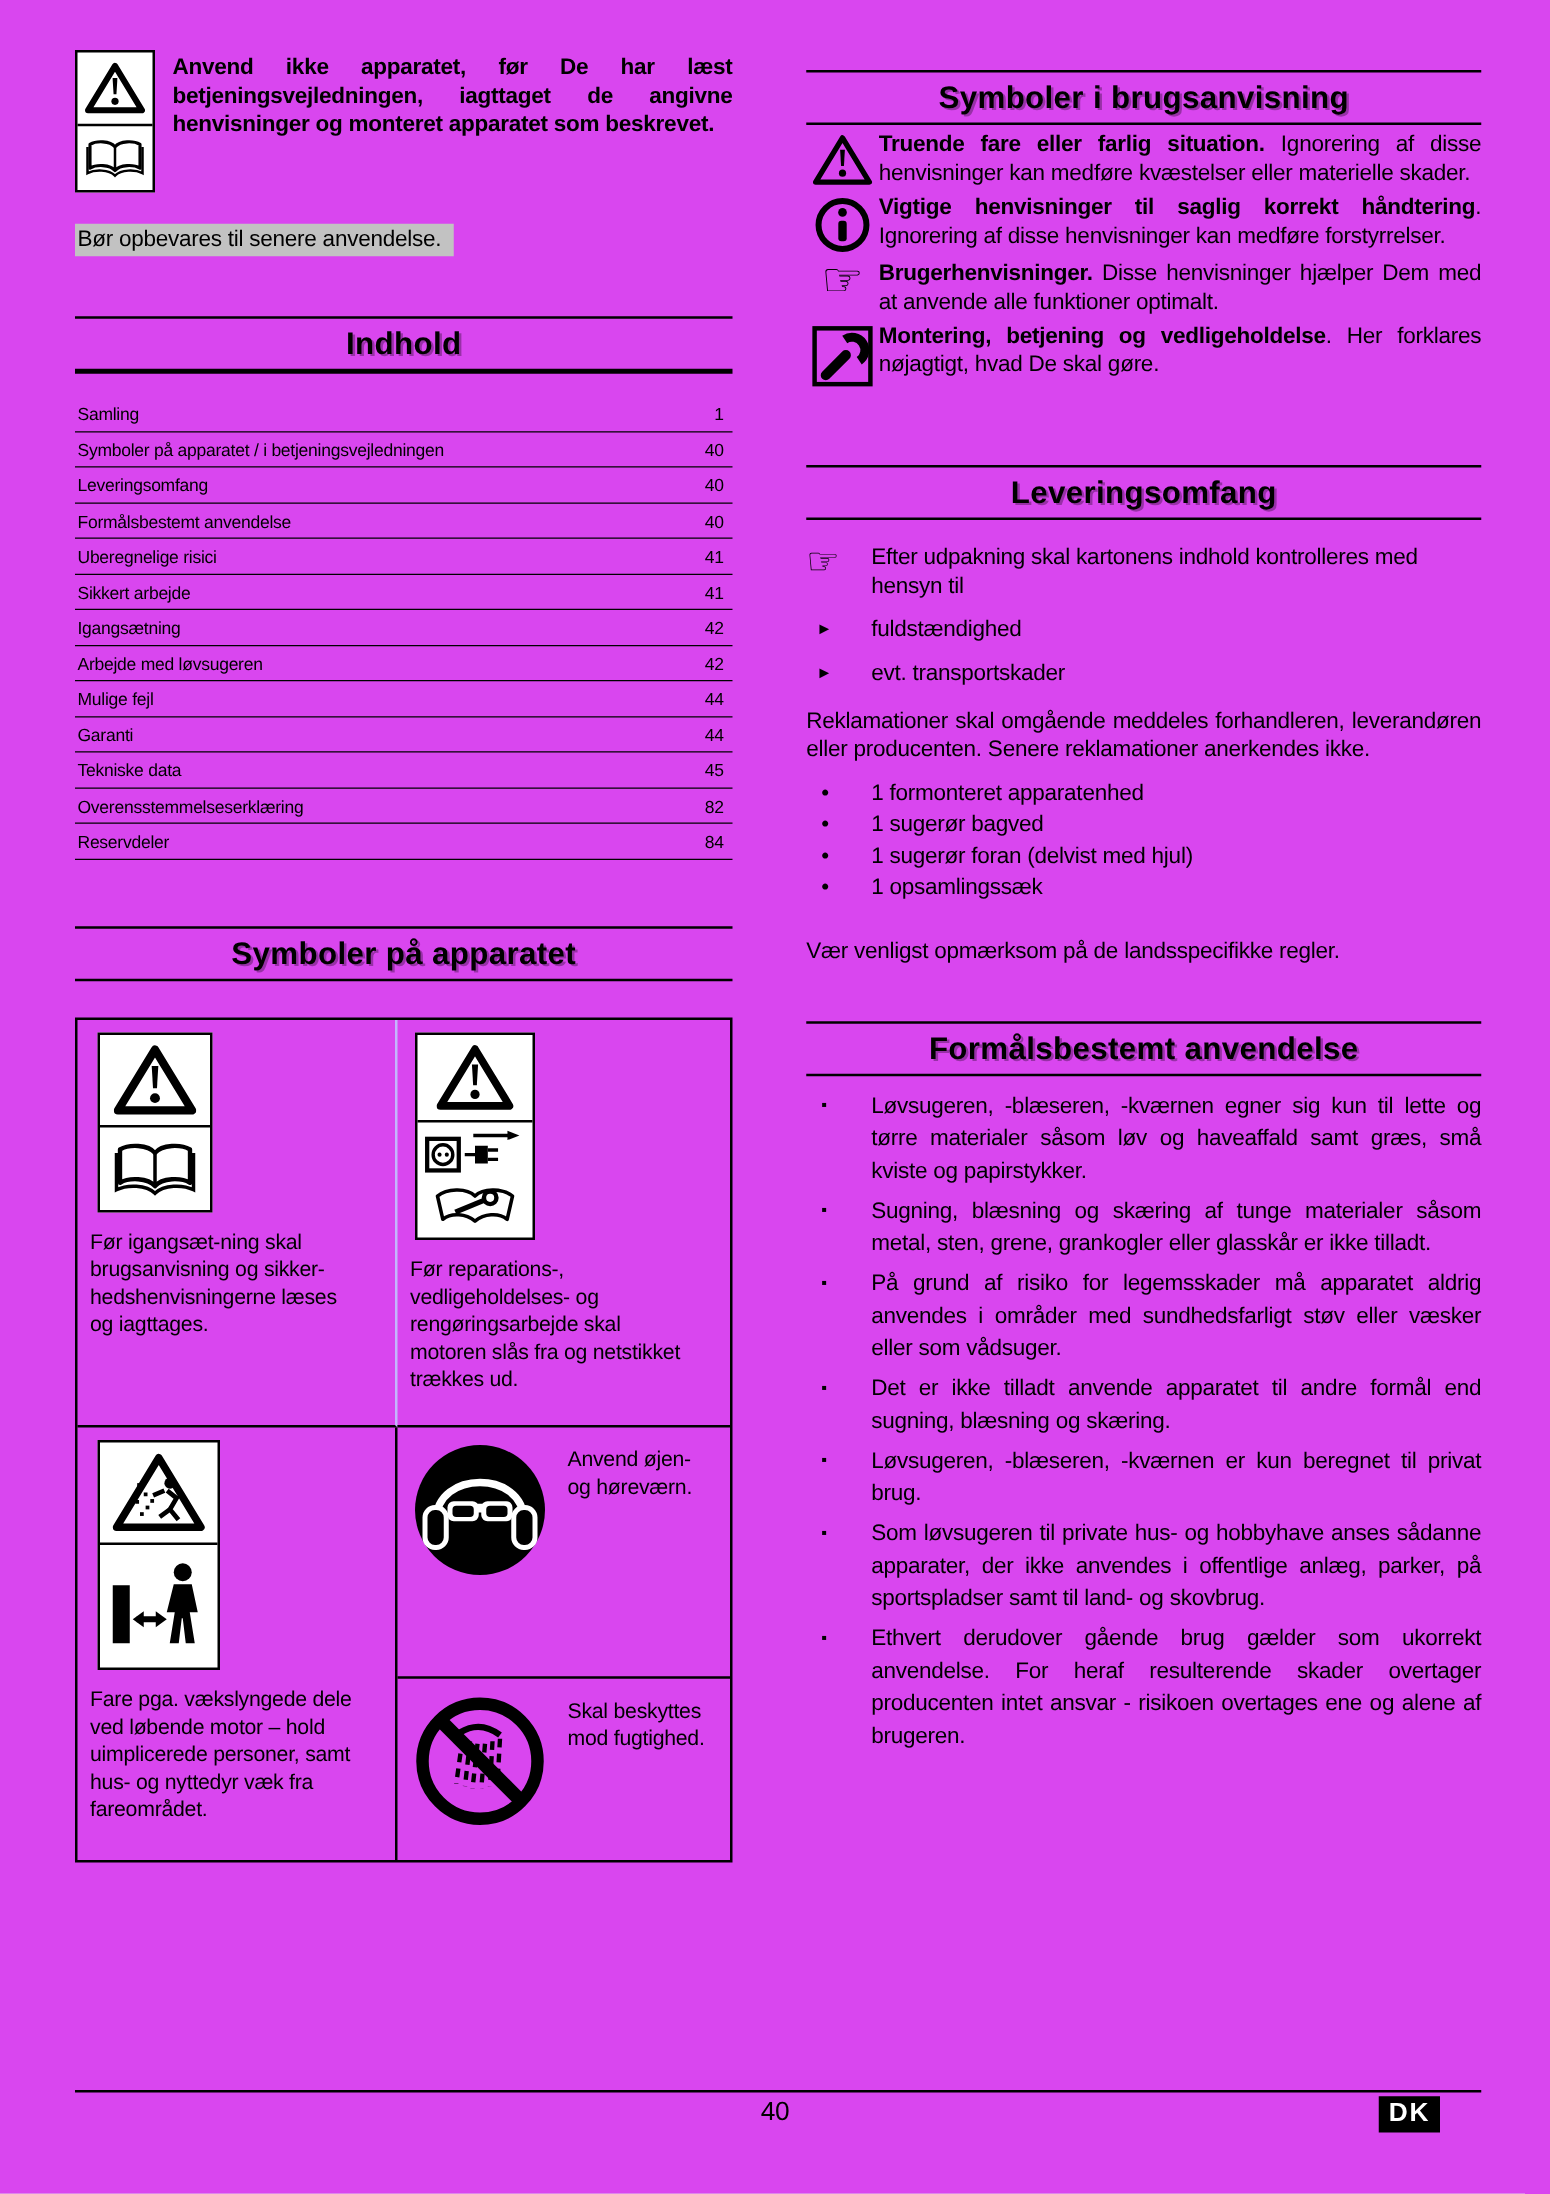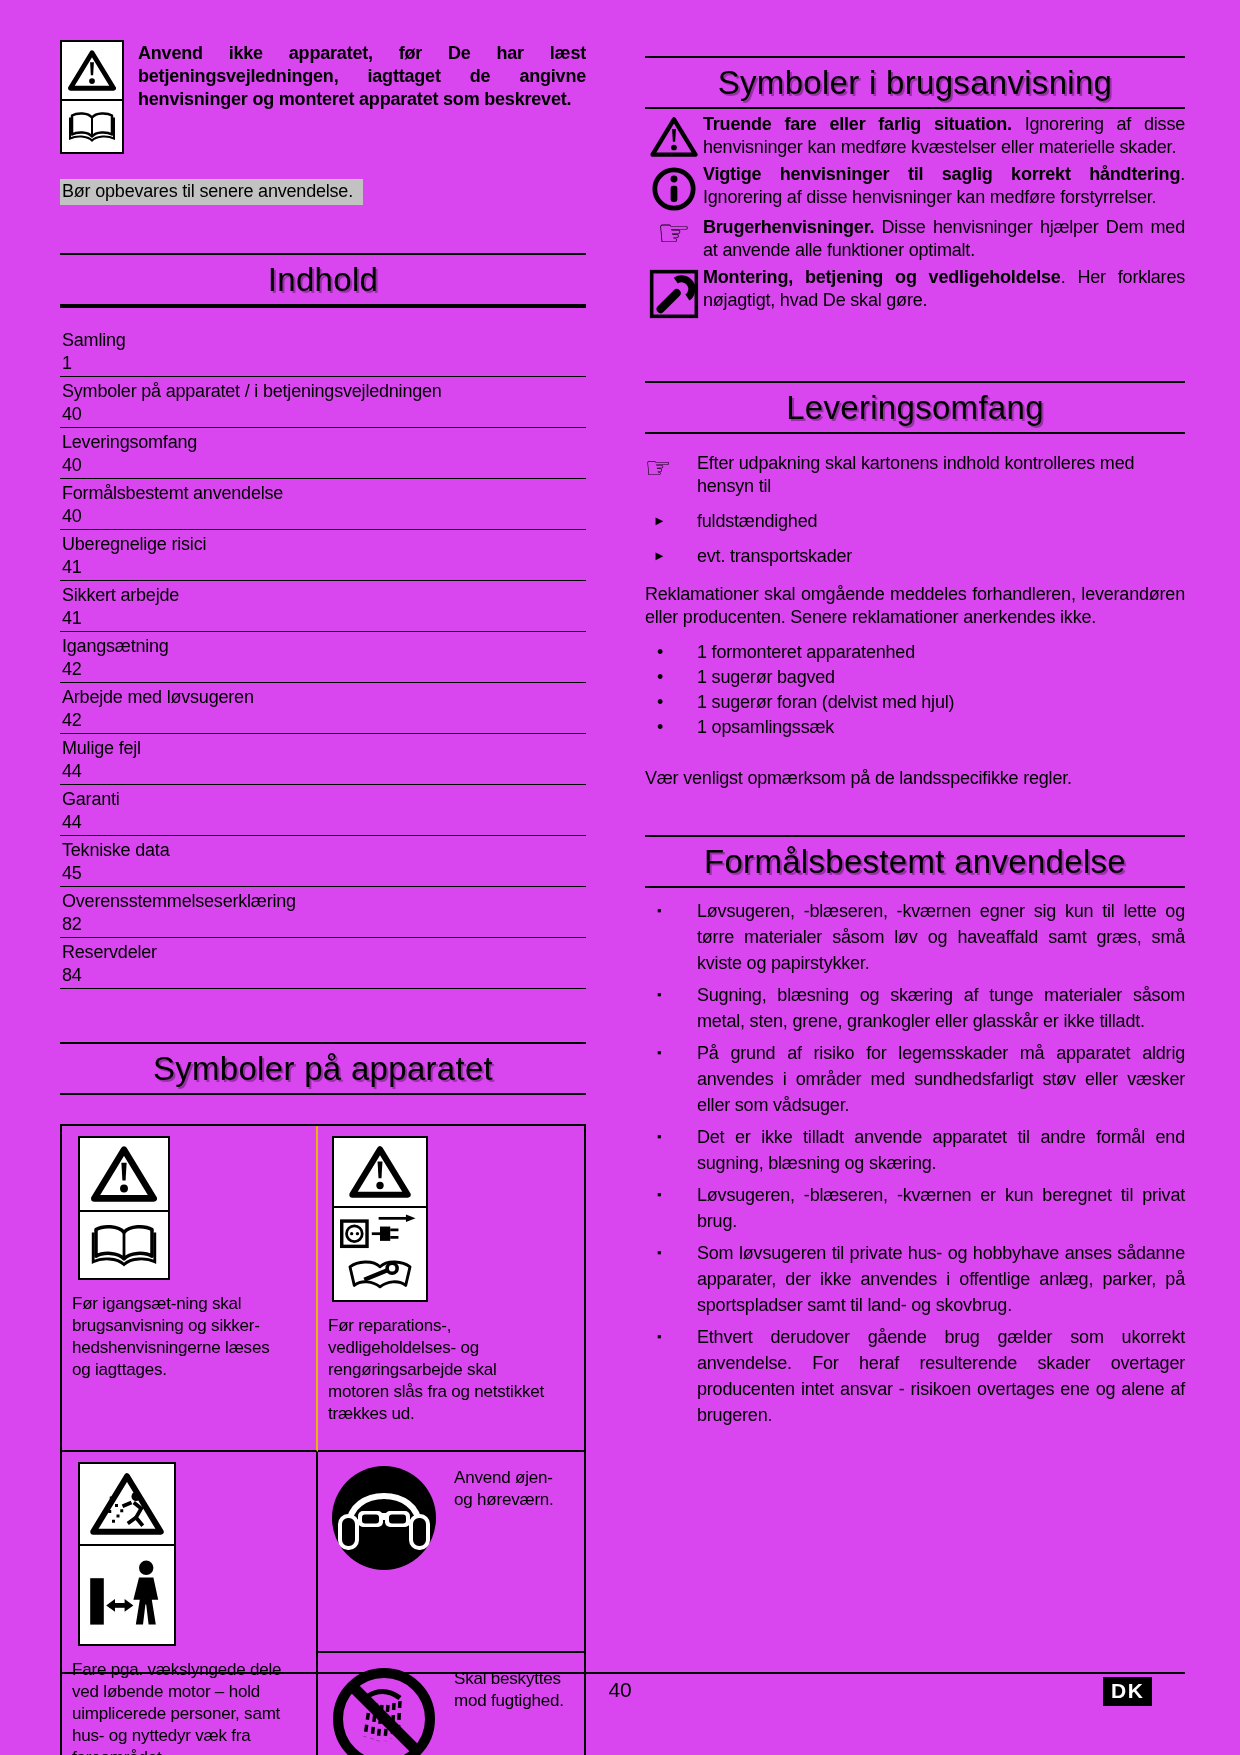--- a/index.html
+++ b/index.html
@@ -7,42 +7,42 @@
   body { font-family:"Liberation Sans", sans-serif; color:#000; }
   .page { position:relative; width:1240px; height:1755px; background:#d946ef; margin:0 auto; overflow:hidden; letter-spacing:-0.2px; }
 
   .col { position:absolute; top:40px; }
   .col-left  { left:60px;  width:526px; }
   .col-right { left:645px; width:540px; }
 
   
   .section-header { border-top:2px solid #000; border-bottom:2px solid #000; text-align:center; padding:6px 0 5px; }
   .section-header.thick-bottom { border-bottom-width:4px; }
-  .sh-title { font-size:33px; font-weight:normal; letter-spacing:0.3px; text-shadow:2px 2px 0 rgba(0,0,0,0.30); }
+  .sh-title { font-size:25px; font-weight:bold; letter-spacing:0.3px; text-shadow:2px 2px 0 rgba(0,0,0,0.30); }
 
   
   .intro-row { display:flex; align-items:flex-start; }
   .picto-frame { border:2px solid #000; background:#fff; }
   .pf-cell { display:flex; align-items:center; justify-content:center; padding:7px 4px; }
   .pf-cell + .pf-cell { border-top:2px solid #000; }
   .intro-box { width:64px; flex:none; }
   .intro-text { flex:1; margin-left:14px; padding-top:2px; font-weight:bold; font-size:18px; line-height:23px; text-align:justify; }
   .keep-note { display:inline-block; margin-top:25px; background:#c2c2c2; font-weight:normal; font-size:18px; padding:2px 10px 3px 2px; white-space:nowrap; }
 
   
   .hdr-indhold { margin-top:48px; }
   .toc { margin-top:18px; }
-  .toc-row { display:flex; justify-content:space-between; align-items:baseline; border-bottom:1.5px solid #000; padding:3px 3px 2px 2px; font-size:18px; line-height:22.5px;flex-direction:column; }
+  .toc-row { display:flex; justify-content:space-between; align-items:baseline; border-bottom:1.5px solid #000; padding:3px 3px 2px 2px; font-size:14px; line-height:22.5px; }
   .toc-page { padding-right:4px; }
 
   
   .hdr-symdev { margin-top:53px; }
   .sym-table { margin-top:29px; border:2px solid #000; display:grid; grid-template-columns:256px 1fr; grid-template-rows:326px 201px 1fr; height:676px; }
   .sym-cell { padding:10px 10px; overflow:hidden; }
-  .cA { grid-column:1; grid-row:1; border-right:2px solid #eab308; border-bottom:2px solid #000; }
+  .cA { grid-column:1; grid-row:1; border-right:2px solid #c4b5fd; border-bottom:2px solid #000; }
   .cB { grid-column:2; grid-row:1; border-bottom:2px solid #000; }
   .cC { grid-column:1; grid-row:2 / 4; border-right:2px solid #000; }
   .cD { grid-column:2; grid-row:2; border-bottom:2px solid #000; }
   .cE { grid-column:2; grid-row:3; }
   .box-a { width:92px; margin-left:6px; }
   .box-b { width:96px; margin-left:4px; }
   .box-c { width:98px; margin-left:6px; }
   .stack { display:flex; flex-direction:column; align-items:center; gap:4px; padding:6px 3px; }
   .sym-caption { font-size:17px; line-height:22px; white-space:pre-line; margin-top:13px; }
   .side-row { display:flex; gap:14px; align-items:flex-start; }

